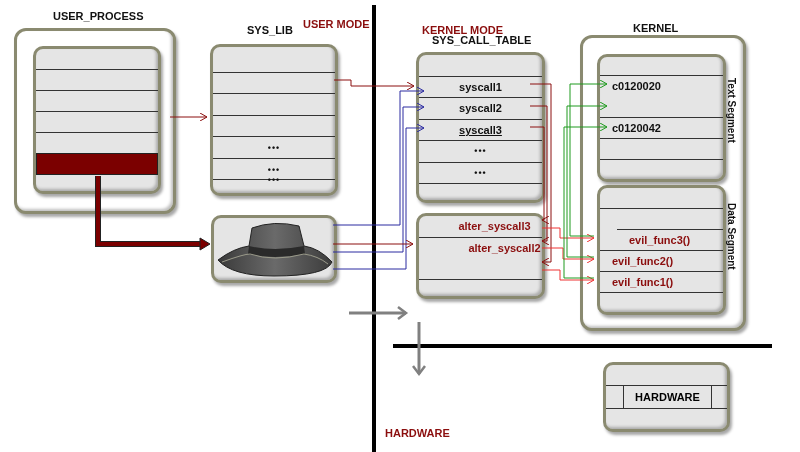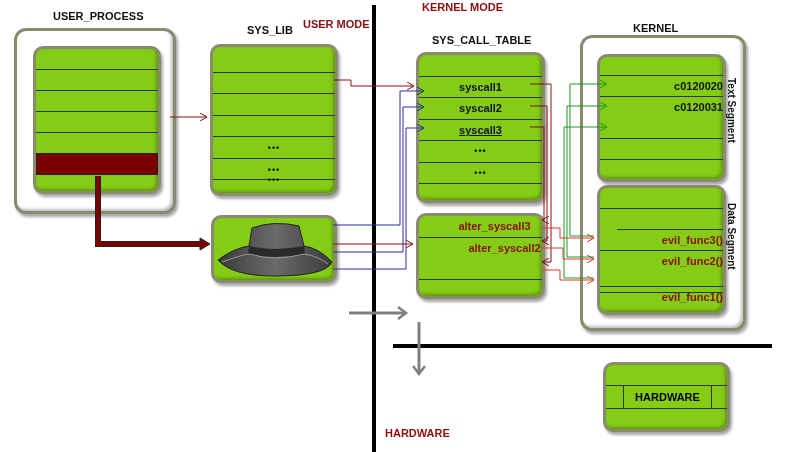--- a/index.html
+++ b/index.html
@@ -1,34 +1,34 @@
 <!DOCTYPE html>
 <html><head>
 <meta charset="utf-8">
 <style>
   html, body { margin:0; padding:0; background:#ffffff; }
   body { width:800px; height:452px; position:relative; overflow:hidden; font-family:"Liberation Sans", sans-serif; }
   .lbl { position:absolute; font-weight:bold; font-size:11px; color:#111; white-space:nowrap; }
   .mode { color:#8b0e0e; font-size:11px; font-weight:bold; position:absolute; white-space:nowrap; }
   .outer { position:absolute; border:3px solid #8a8a70; border-radius:12px; background:#fff;
            box-shadow: 2px 3px 3px rgba(0,0,0,0.35), inset -2px -2px 3px rgba(0,0,0,0.25); }
-  .inner { position:absolute; border:3px solid #8a8a70; border-radius:10px; background:#84cc16; overflow:hidden;
+  .inner { position:absolute; border:3px solid #8a8a70; border-radius:10px; background:#e5e5e5; overflow:hidden;
            box-shadow: 2px 3px 3px rgba(0,0,0,0.35), inset -2px -2px 3px rgba(0,0,0,0.25); }
   .row { position:absolute; left:0; right:0; border-top:1px solid #333; text-align:center; font-size:11px; font-weight:bold; color:#111; }
   .row.red { color:#8b0e0e; }
-  .row.left { text-align:right; padding-left:27px; }
+  .row.left { text-align:left; padding-left:12px; }
   .dots { letter-spacing:1px; }
   .vlabel { position:absolute; writing-mode:vertical-rl; font-size:10px; font-weight:bold; color:#111; }
   svg.wires { position:absolute; left:0; top:0; pointer-events:none; }
 </style>
 </head>
 <body>
 
 <div class="mode" style="left:303px; top:18px;">USER MODE</div>
-<div class="mode" style="left:385px; top:1px;padding-left:37px;">KERNEL MODE</div>
+<div class="mode" style="left:385px; top:24px;padding-left:37px;">KERNEL MODE</div>
 <div class="mode" style="left:385px; top:427px;">HARDWARE</div>
 
 <div class="lbl" style="left:53px; top:10px;">USER_PROCESS</div>
 <div class="outer" style="left:14px; top:28px; width:156px; height:180px;"></div>
 <div class="inner" style="left:33px; top:46px; width:122px; height:142px;">
   <div class="row" style="top:20px; height:21px;"></div>
   <div class="row" style="top:41px; height:21px;"></div>
   <div class="row" style="top:62px; height:21px;"></div>
   <div class="row" style="top:83px; height:21px;"></div>
   <div style="position:absolute; left:0; right:0; top:104px; height:20px; background:#7b0000; border:1px solid #222;"></div>
@@ -75,31 +75,31 @@
 <div class="inner" style="left:416px; top:213px; width:123px; height:80px;">
   <div class="row red" style="top:0; height:21px; line-height:21px; border-top:none;margin-left:28px;">alter_syscall3</div>
   <div class="row red" style="top:21px; height:21px; line-height:21px;padding-left:48px;">alter_syscall2</div>
   <div class="row" style="top:63px; height:14px;"></div>
 </div>
 
 <div class="lbl" style="left:633px; top:22px;">KERNEL</div>
 <div class="outer" style="left:580px; top:35px; width:160px; height:290px;"></div>
 <div class="inner" style="left:597px; top:54px; width:123px; height:122px;">
   <div class="row left" style="top:18px; height:21px; line-height:21px;">c0120020</div>
-  <div class="row left" style="top:39px; height:21px; line-height:21px;">c0120031</div>
+  <div class="row left" style="top:60px; height:21px; line-height:21px;">c0120042</div>
   <div class="row" style="top:81px; height:21px;"></div>
   <div class="row" style="top:102px; height:16px;"></div>
 </div>
 <div class="vlabel" style="left:726px; top:78px;">Text Segment</div>
 
 <div class="inner" style="left:597px; top:185px; width:123px; height:124px;">
   <div class="row" style="top:20px; height:21px;"></div>
   <div class="row red left" style="top:41px; height:21px; line-height:21px;margin-left:17px;">evil_func3()</div>
   <div class="row red left" style="top:62px; height:21px; line-height:21px;">evil_func2()</div>
-  <div class="row red left" style="top:98px; height:21px; line-height:21px;">evil_func1()</div>
+  <div class="row red left" style="top:83px; height:21px; line-height:21px;">evil_func1()</div>
   <div class="row" style="top:104px; height:16px;"></div>
 </div>
 <div class="vlabel" style="left:726px; top:203px;">Data Segment</div>
 
 <div class="inner" style="left:603px; top:362px; width:121px; height:64px;">
   <div style="position:absolute; left:0; right:0; top:20px; height:22px; border-top:1px solid #333; border-bottom:1px solid #333;">
     <div style="position:absolute; left:17px; right:15px; top:0; bottom:0; border-left:1px solid #333; border-right:1px solid #333; text-align:center; line-height:22px; font-size:11px; font-weight:bold;">HARDWARE</div>
   </div>
 </div>
 

